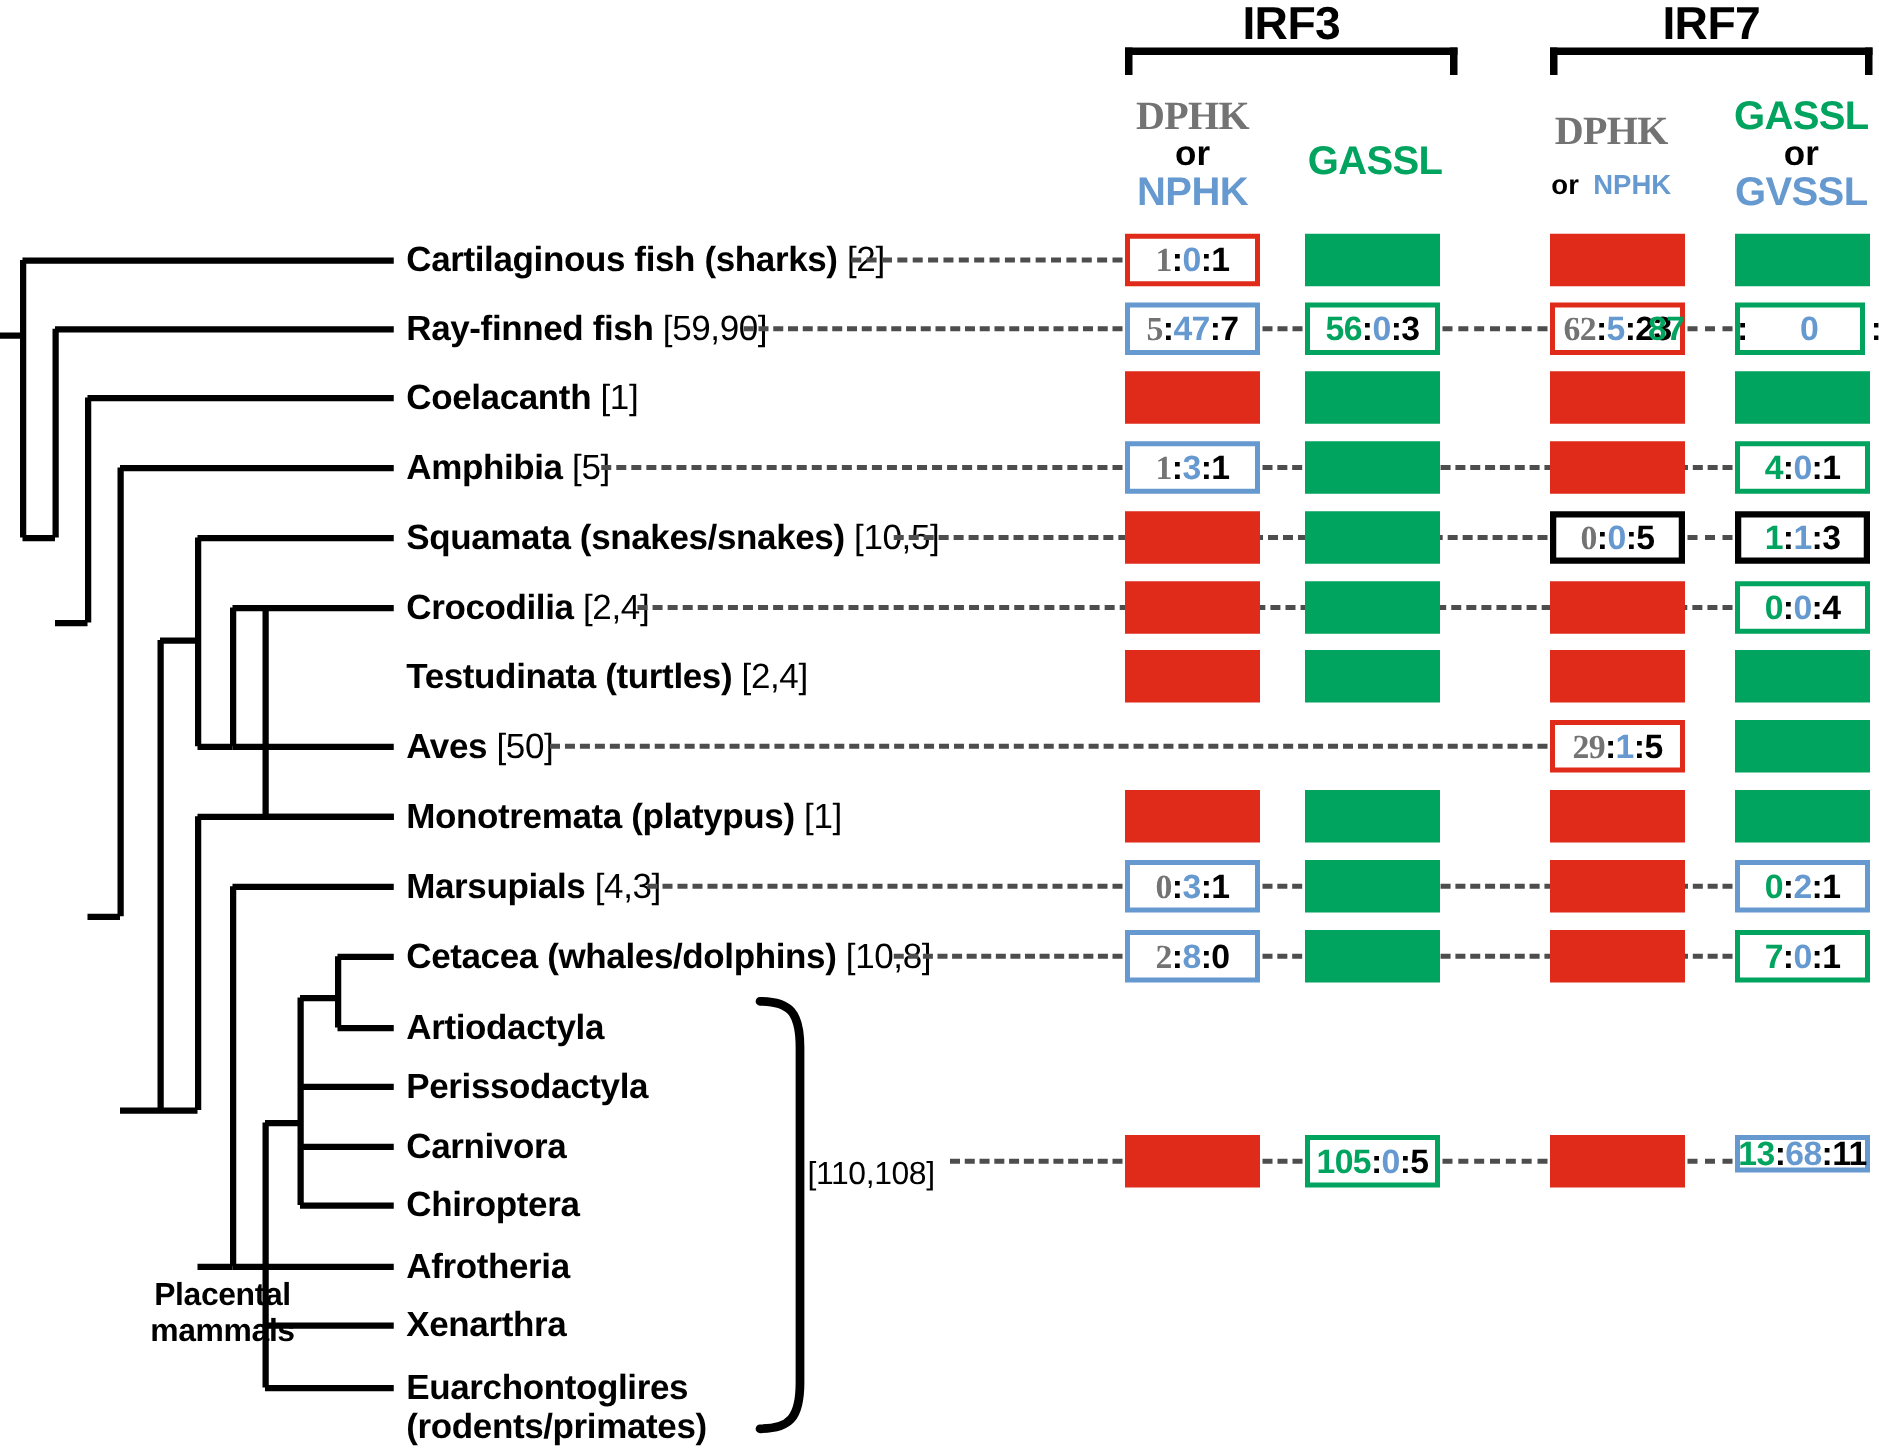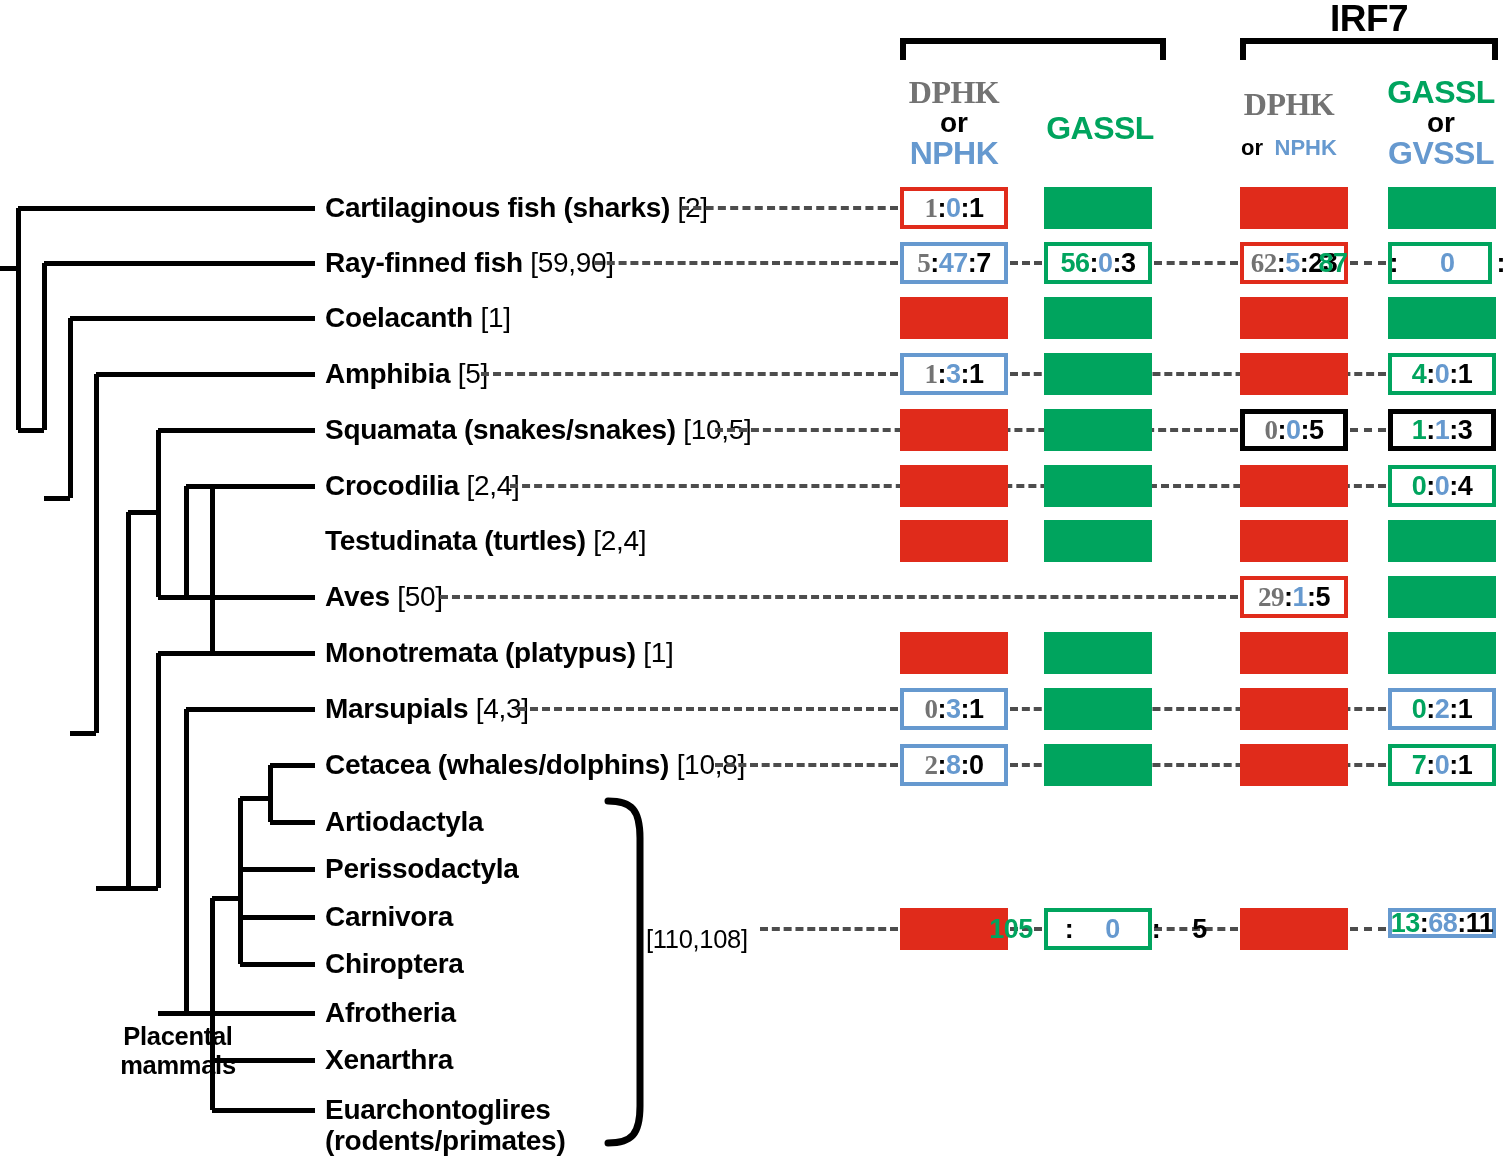--- a/index.html
+++ b/index.html
@@ -118,20 +118,21 @@
   }
 
   
   .brace{position:absolute;}
 </style>
 </head>
 <body>
 
 <div id="root">
 
+  <div class="abs gene-title" style="left:900px;top:0px;width:266px;">IRF3</div>
   <div class="abs gene-title" style="left:1240px;top:0px;width:258px;">IRF7</div>
 
   <div class="bracket" style="left:900px;top:38px;width:266px;height:22px;"></div>
   <div class="bracket" style="left:1240px;top:38px;width:258px;height:22px;"></div>
 
   <div class="abs motif-col" style="left:896px;top:76px;width:116px;">
     <span class="motif-big c-red">DPHK</span>
     <span class="motif-mid c-black">or</span>
     <span class="motif-big c-blue">NPHK</span>
   </div>
@@ -382,21 +383,21 @@
       <div class="box solid-green" style="left: 1044px; top: 744px; width: 108px; height: 42px;"></div>
       <div class="box solid-red" style="left: 1240px; top: 744px; width: 108px; height: 42px;"></div>
       <div class="box open bd-green" style="left: 1388px; top: 744px; width: 108px; height: 42px;">
         <span class="c-green">7</span>
         <span class="c-black">:</span>
         <span class="c-blue">0</span>
         <span class="c-black">:</span>
         <span class="c-black">1</span>
       </div>
       <div class="box solid-red" style="left: 900px; top: 908px; width: 108px; height: 42px;"></div>
-      <div class="box open bd-green" style="left: 1044px; top: 908px; width: 108px; height: 42px; gap: 32px;">
+      <div class="box open bd-green" style="left: 1044px; top: 908px; width: 108px; height: 42px;">
         <span class="c-green">105</span>
         <span class="c-black">:</span>
         <span class="c-blue">0</span>
         <span class="c-black">:</span>
         <span class="c-black">5</span>
       </div>
       <div class="box solid-red" style="left: 1240px; top: 908px; width: 108px; height: 42px;"></div>
       <div class="box open bd-blue" style="left: 1388px; top: 908px; width: 108px; height: 30px;">
         <span class="c-green">13</span>
         <span class="c-black">:</span>

